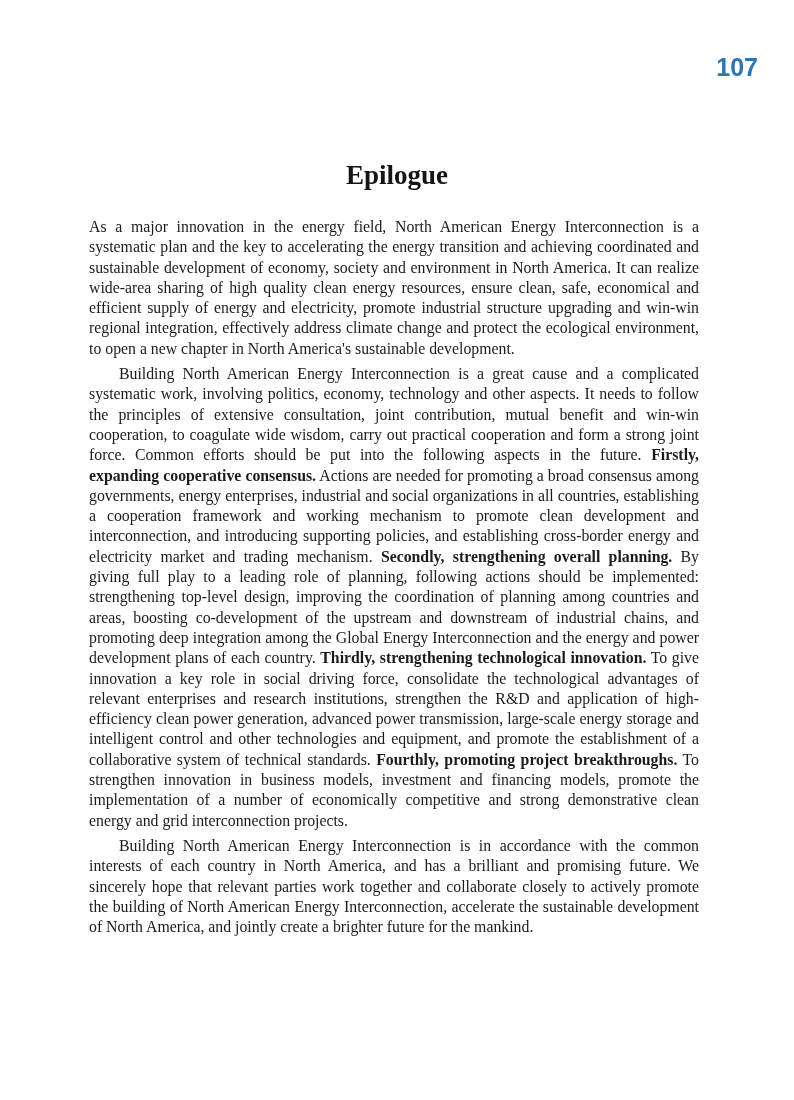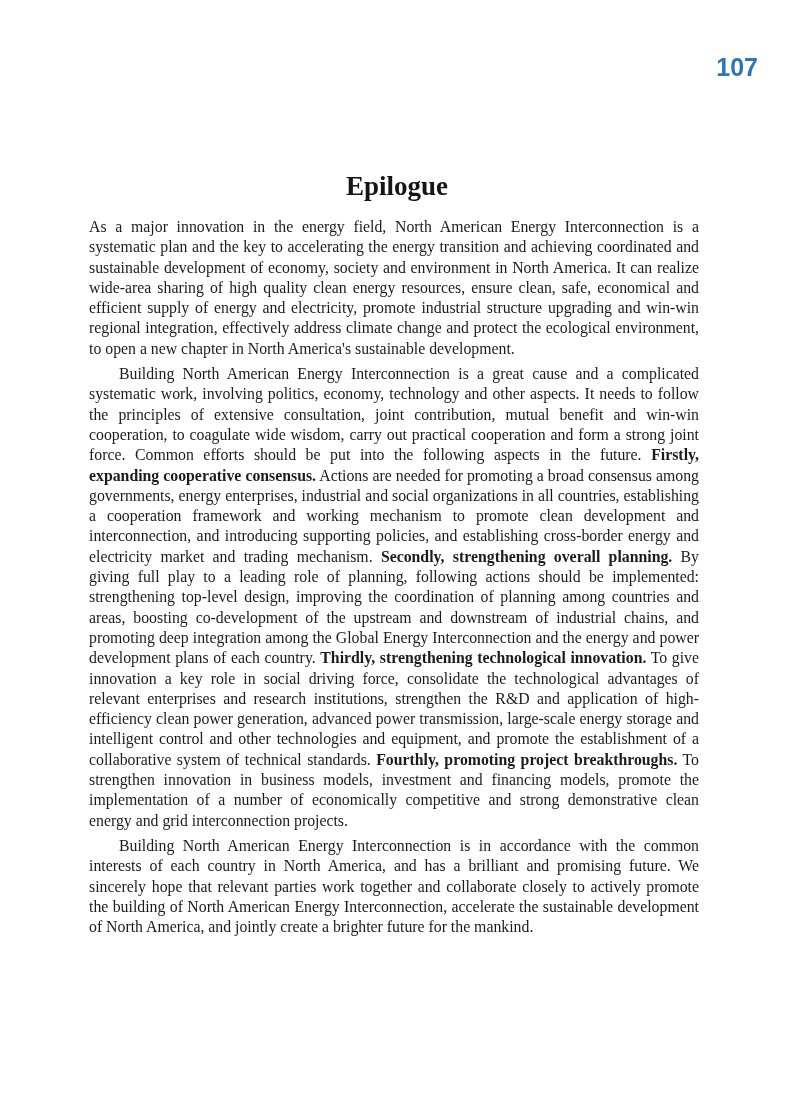--- a/index.html
+++ b/index.html
@@ -23,21 +23,21 @@
     font-weight: bold;
     font-size: 25px;
     line-height: 30px;
     color: #2e75b6;
   }
   h1.title {
     position: absolute;
     top: 150px;
     left: 0;
     right: 0;
-    margin: 15px;
+    margin: 4px;
     text-align: center;
     font-family: "Liberation Serif", serif;
     font-weight: bold;
     font-size: 27px;
     line-height: 42px;
     color: #151515;
   }
   main.body {
     position: absolute;
     top: 217px;

